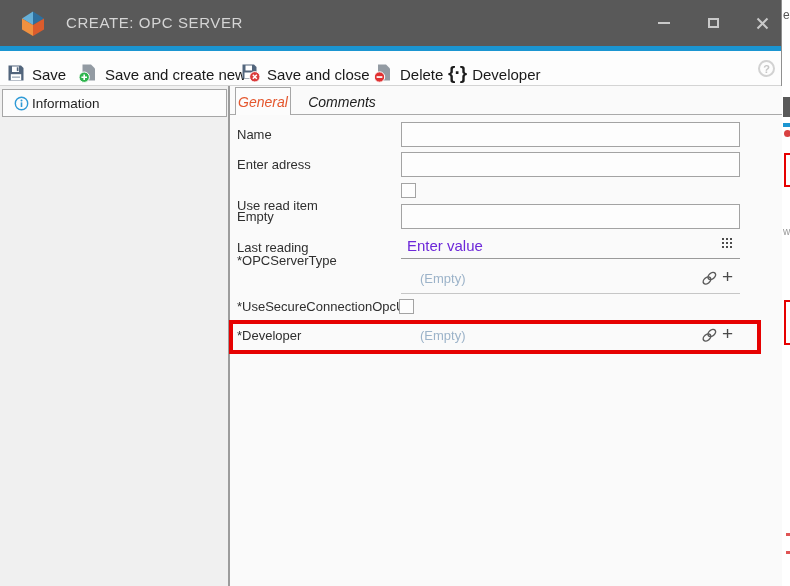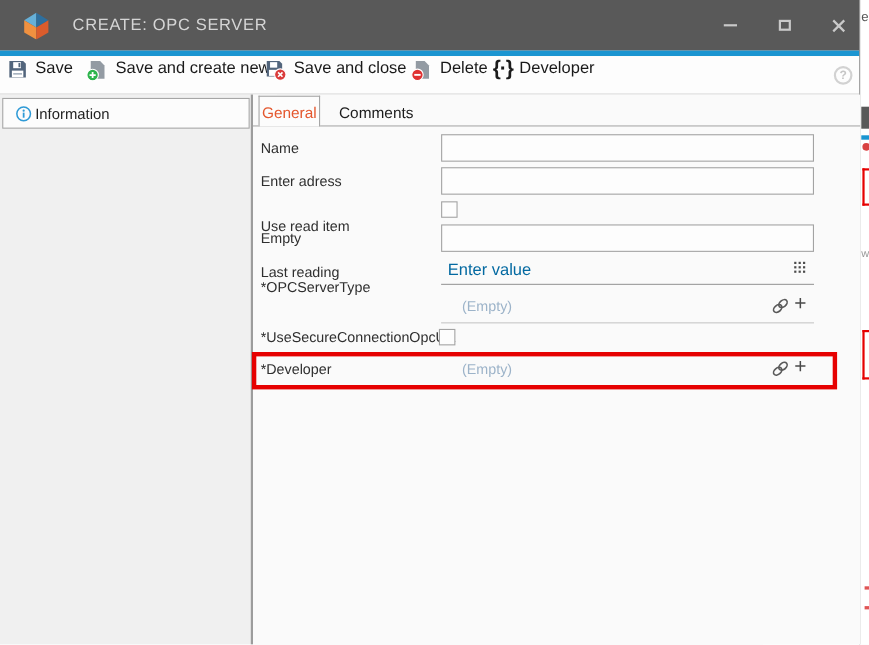--- a/index.html
+++ b/index.html
@@ -17,50 +17,50 @@
            color:#d5d5d5; font-size:15px; letter-spacing:.6px; white-space:nowrap; }
   .win-controls { position:absolute; right:7px; top:0; height:46px; display:flex; align-items:center; }
   .ctrl { width:24px; height:24px; margin-left:25px; display:flex; align-items:center; justify-content:center; cursor:default; }
   .ctrl-min b { display:block; width:12px; height:2px; background:#c9c9c9; }
   .ctrl-max b { display:block; width:11px; height:10px; border:2px solid #c9c9c9; }
   .accent { position:absolute; left:0; top:46px; width:100%; height:5px; background:#1b95d1; }
 
   
   .toolbar { position:absolute; left:0; top:51px; width:100%; height:35px;
              background:#fdfdfd; border-bottom:1px solid #d4d4d4; }
-  .tbtn { position:absolute; top:2px; height:30px; display:flex; align-items:flex-start; gap:6px;
+  .tbtn { position:absolute; top:2px; height:30px; display:flex; align-items:flex-end; gap:6px;
           font-size:15px; color:#191919; cursor:default; }
   .tbtn svg { display:block; }
   .dev-glyph { font-size:19px; font-weight:700; color:#1c1c1c; letter-spacing:-1px; line-height:20px; }
   .help { position:absolute; right:6px; top:9px; width:17px; height:17px; border-radius:50%;
           border:2px solid #d2d2d2; color:#c6c6c6; font-size:11px; font-weight:700;
           display:flex; align-items:center; justify-content:center; }
 
   
   .sidebar { position:absolute; left:0; top:86px; width:252px; height:500px; background:#f0f0f0; }
   .info-box { position:absolute; left:2px; top:3px; width:225px; height:28px; background:#fcfcfc;
               border:1px solid #a6a6a6; display:flex; align-items:center; padding-left:11px; gap:3px;
               font-size:13.5px; color:#1f1f1f; }
   .divider { position:absolute; left:228px; top:86px; width:2px; height:500px; background:#9c9c9c; }
 
   
   .main { position:absolute; left:230px; top:86px; width:552px; height:500px; background:#fafafa; }
   .tabline { position:absolute; left:0; top:28px; width:552px; height:1px; background:#a9a9a9; }
   .tab { position:absolute; top:1px; height:29px; display:flex; align-items:center; justify-content:center;
-         font-size:14px; cursor:default; }
+         font-size:14px; cursor:default;font-style:italic; }
   .tab.active { left:5px; width:56px; background:#fcfcfc; border:1px solid #a6a6a6; border-bottom:none;
                 color:#e4572e; z-index:2; height:28px; }
   .tab.inactive { left:62px; width:100px; color:#1c1c1c; }
 
   
   .lbl { position:absolute; left:7px; font-size:13px; color:#2f2f2f; line-height:16px; white-space:nowrap; }
   .tinput { position:absolute; left:171px; width:339px; height:25px; border:1px solid #a3a3a3;
             background:#fdfdfd; outline:none; font-family:inherit; font-size:13px; padding:0 5px; }
   .cbox { position:absolute; width:15px; height:15px; border:1px solid #a3a3a3; background:#fdfdfd; }
-  .placeholder { position:absolute; left:177px; font-size:15px; color:#0369a1; }
+  .placeholder { position:absolute; left:177px; font-size:15px; color:#6d28d9; }
   .underline { position:absolute; left:171px; width:339px; height:1px; }
   .empty-val { position:absolute; left:190px; font-size:13px; color:#9cb3c9; }
   .row-icon { position:absolute; cursor:default; }
   .plus { font-size:19px; color:#4a4a4a; line-height:16px; }
   .grid-icon { display:grid; grid-template-columns:repeat(3,2px); grid-template-rows:repeat(3,2px); gap:2px; }
   .grid-icon i { background:#4c4c4c; }
 
   
   .hl-rect { position:absolute; left:-1px; top:234px; width:532px; height:34px;
              border:4px solid #e60101; z-index:5; pointer-events:none; }

